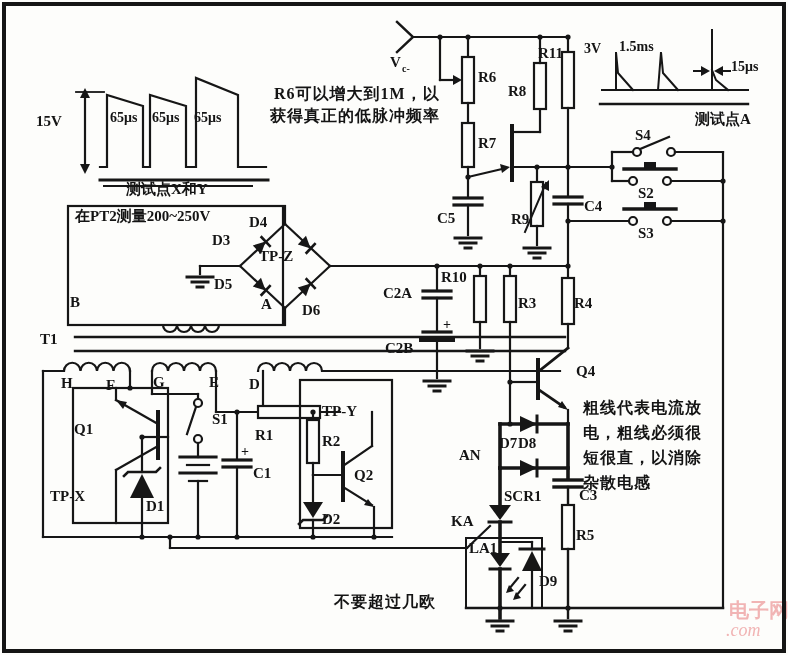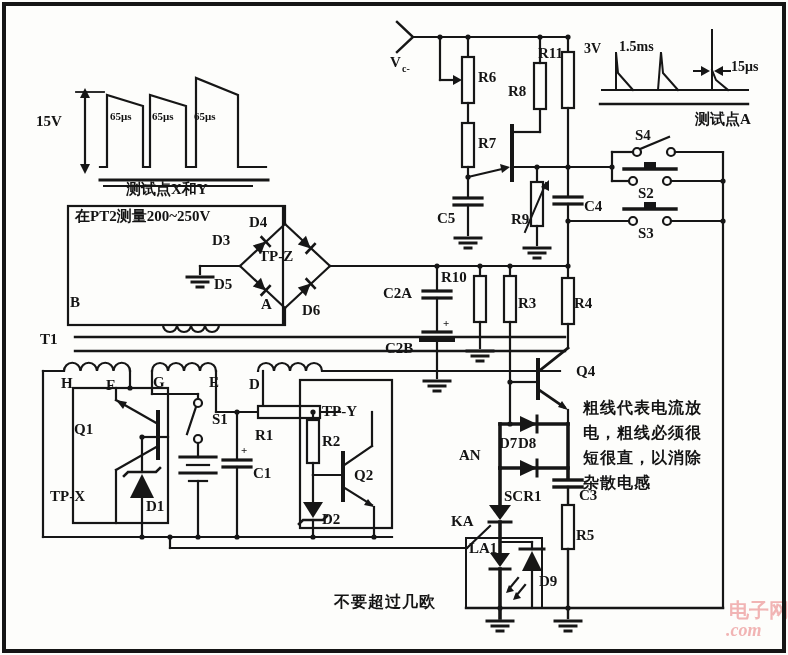--- a/index.html
+++ b/index.html
@@ -2,29 +2,29 @@
 <html><head>
 <meta charset="utf-8">
 <style>
   html,body{margin:0;padding:0;background:#e8e8e8;}
   .canvas{position:relative;width:788px;height:655px;background:#fdfdfb;overflow:hidden;
           font-family:"Liberation Serif","DejaVu Serif",serif;}
   .frame{position:absolute;inset:2px;border:4px solid #151515;pointer-events:none;}
   svg{position:absolute;left:0;top:0;}
   .labels-layer{position:absolute;left:0;top:0;width:100%;height:100%;}
   .lbl{position:absolute;font-weight:700;font-size:15px;color:#141414;line-height:1;white-space:nowrap;}
-  .s13{font-size:11px;}
+  .s13{font-size:14px;}
   .s14{font-size:14px;}
   .s16{font-size:16px;}
   .s10{font-size:10px;}
   .note{letter-spacing:1px;}
   .wm{position:absolute;color:#f1b4b4;line-height:1;white-space:nowrap;}
   .wm-brand{font-size:35px;font-weight:800;font-style:italic;letter-spacing:-1px;}
   .wm-site{font-size:20px;font-weight:800;}
-  .wm-domain{font-size:18px;font-weight:700;font-style:italic;}
+  .wm-domain{font-size:18px;font-weight:400;font-style:italic;}
 </style>
 </head>
 <body>
 
 <div class="canvas">
 
   <svg width="788" height="655" viewBox="0 0 788 655">
     <defs>
       <g id="gnd" stroke="#161616" stroke-width="3" fill="none">
         <line x1="-13" y1="0" x2="13" y2="0"></line>
@@ -331,20 +331,22 @@
 
     <span class="lbl" style="left:75px;top:209px">在PT2测量200~250V</span>
     <span class="lbl" style="left:70px;top:295px">B</span>
     <span class="lbl" style="left:261px;top:297px">A</span>
     <span class="lbl" style="left:212px;top:233px">D3</span>
     <span class="lbl" style="left:249px;top:215px">D4</span>
     <span class="lbl" style="left:214px;top:277px">D5</span>
     <span class="lbl" style="left:302px;top:303px">D6</span>
     <span class="lbl" style="left:259px;top:249px">TP-Z</span>
 
+    <span class="lbl s16 note" style="left:274px;top:86px">R6可以增大到1M，以</span>
+    <span class="lbl s16 note" style="left:270px;top:108px">获得真正的低脉冲频率</span>
 
     <span class="lbl" style="left:390px;top:55px">V</span>
     <span class="lbl s10" style="left:402px;top:64px">c-</span>
 
     <span class="lbl" style="left:478px;top:70px">R6</span>
     <span class="lbl" style="left:508px;top:84px">R8</span>
     <span class="lbl" style="left:538px;top:46px">R11</span>
     <span class="lbl" style="left:478px;top:136px">R7</span>
     <span class="lbl" style="left:437px;top:211px">C5</span>
     <span class="lbl" style="left:511px;top:212px">R9</span>

